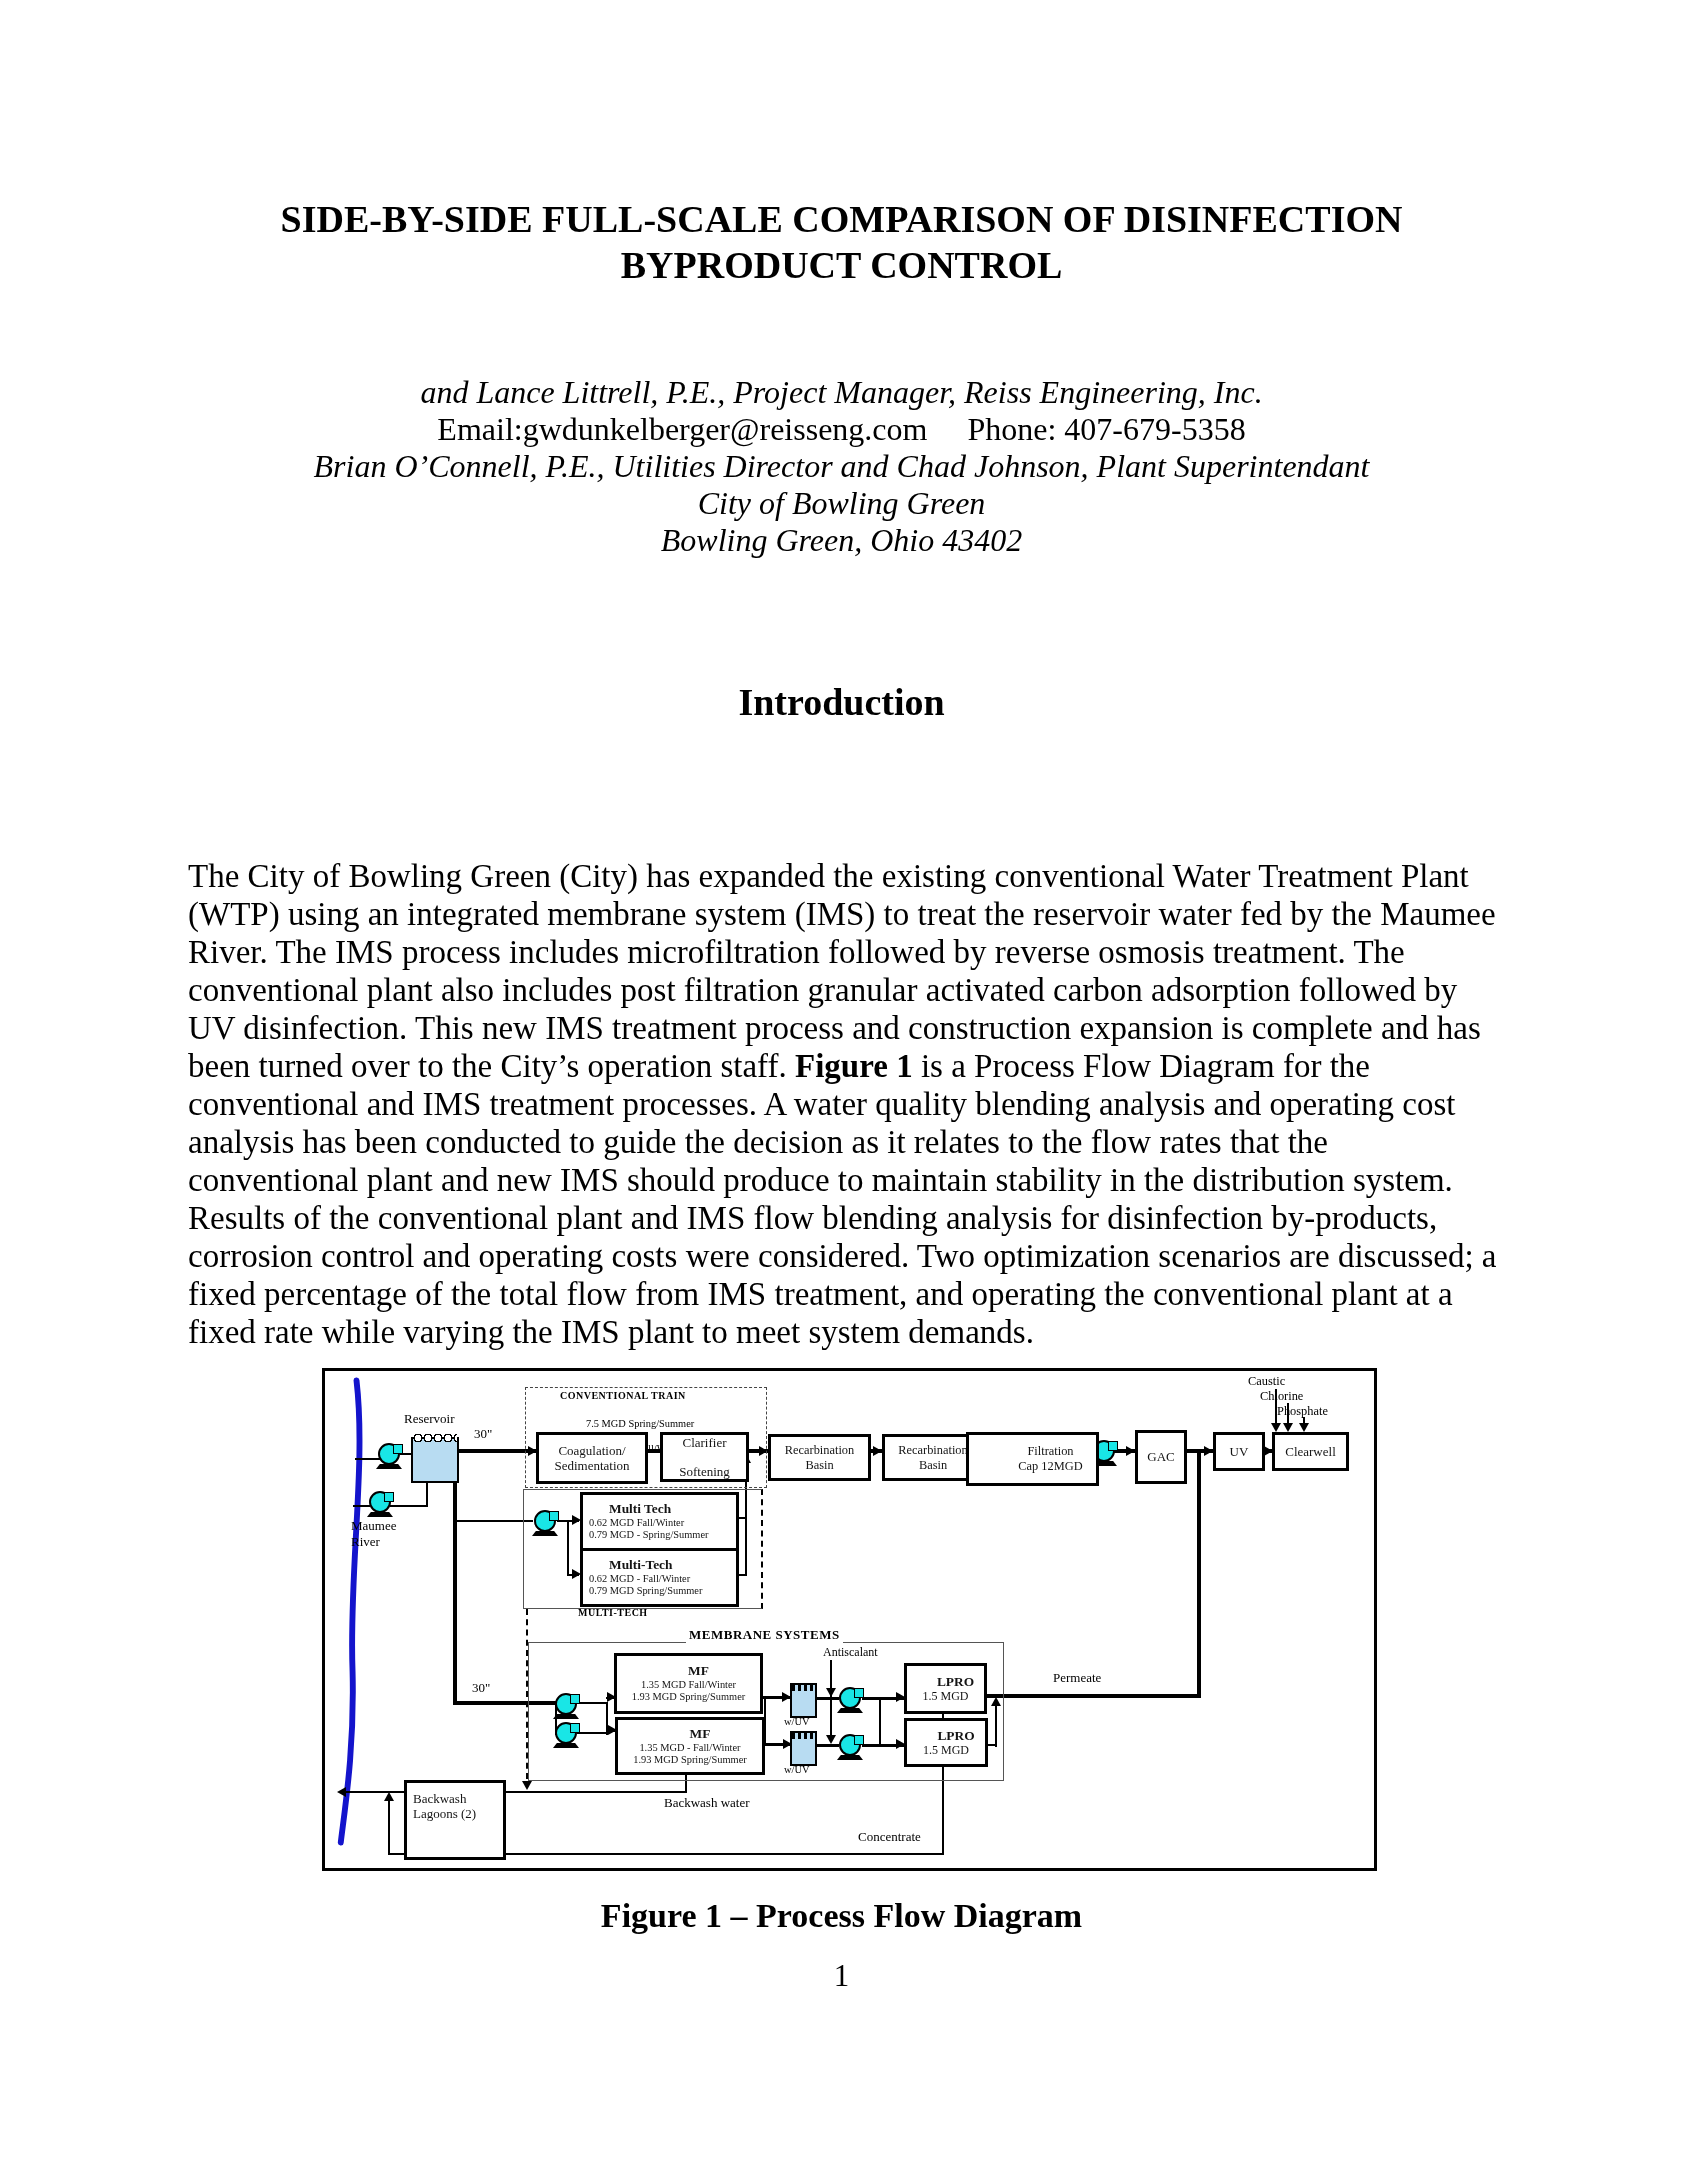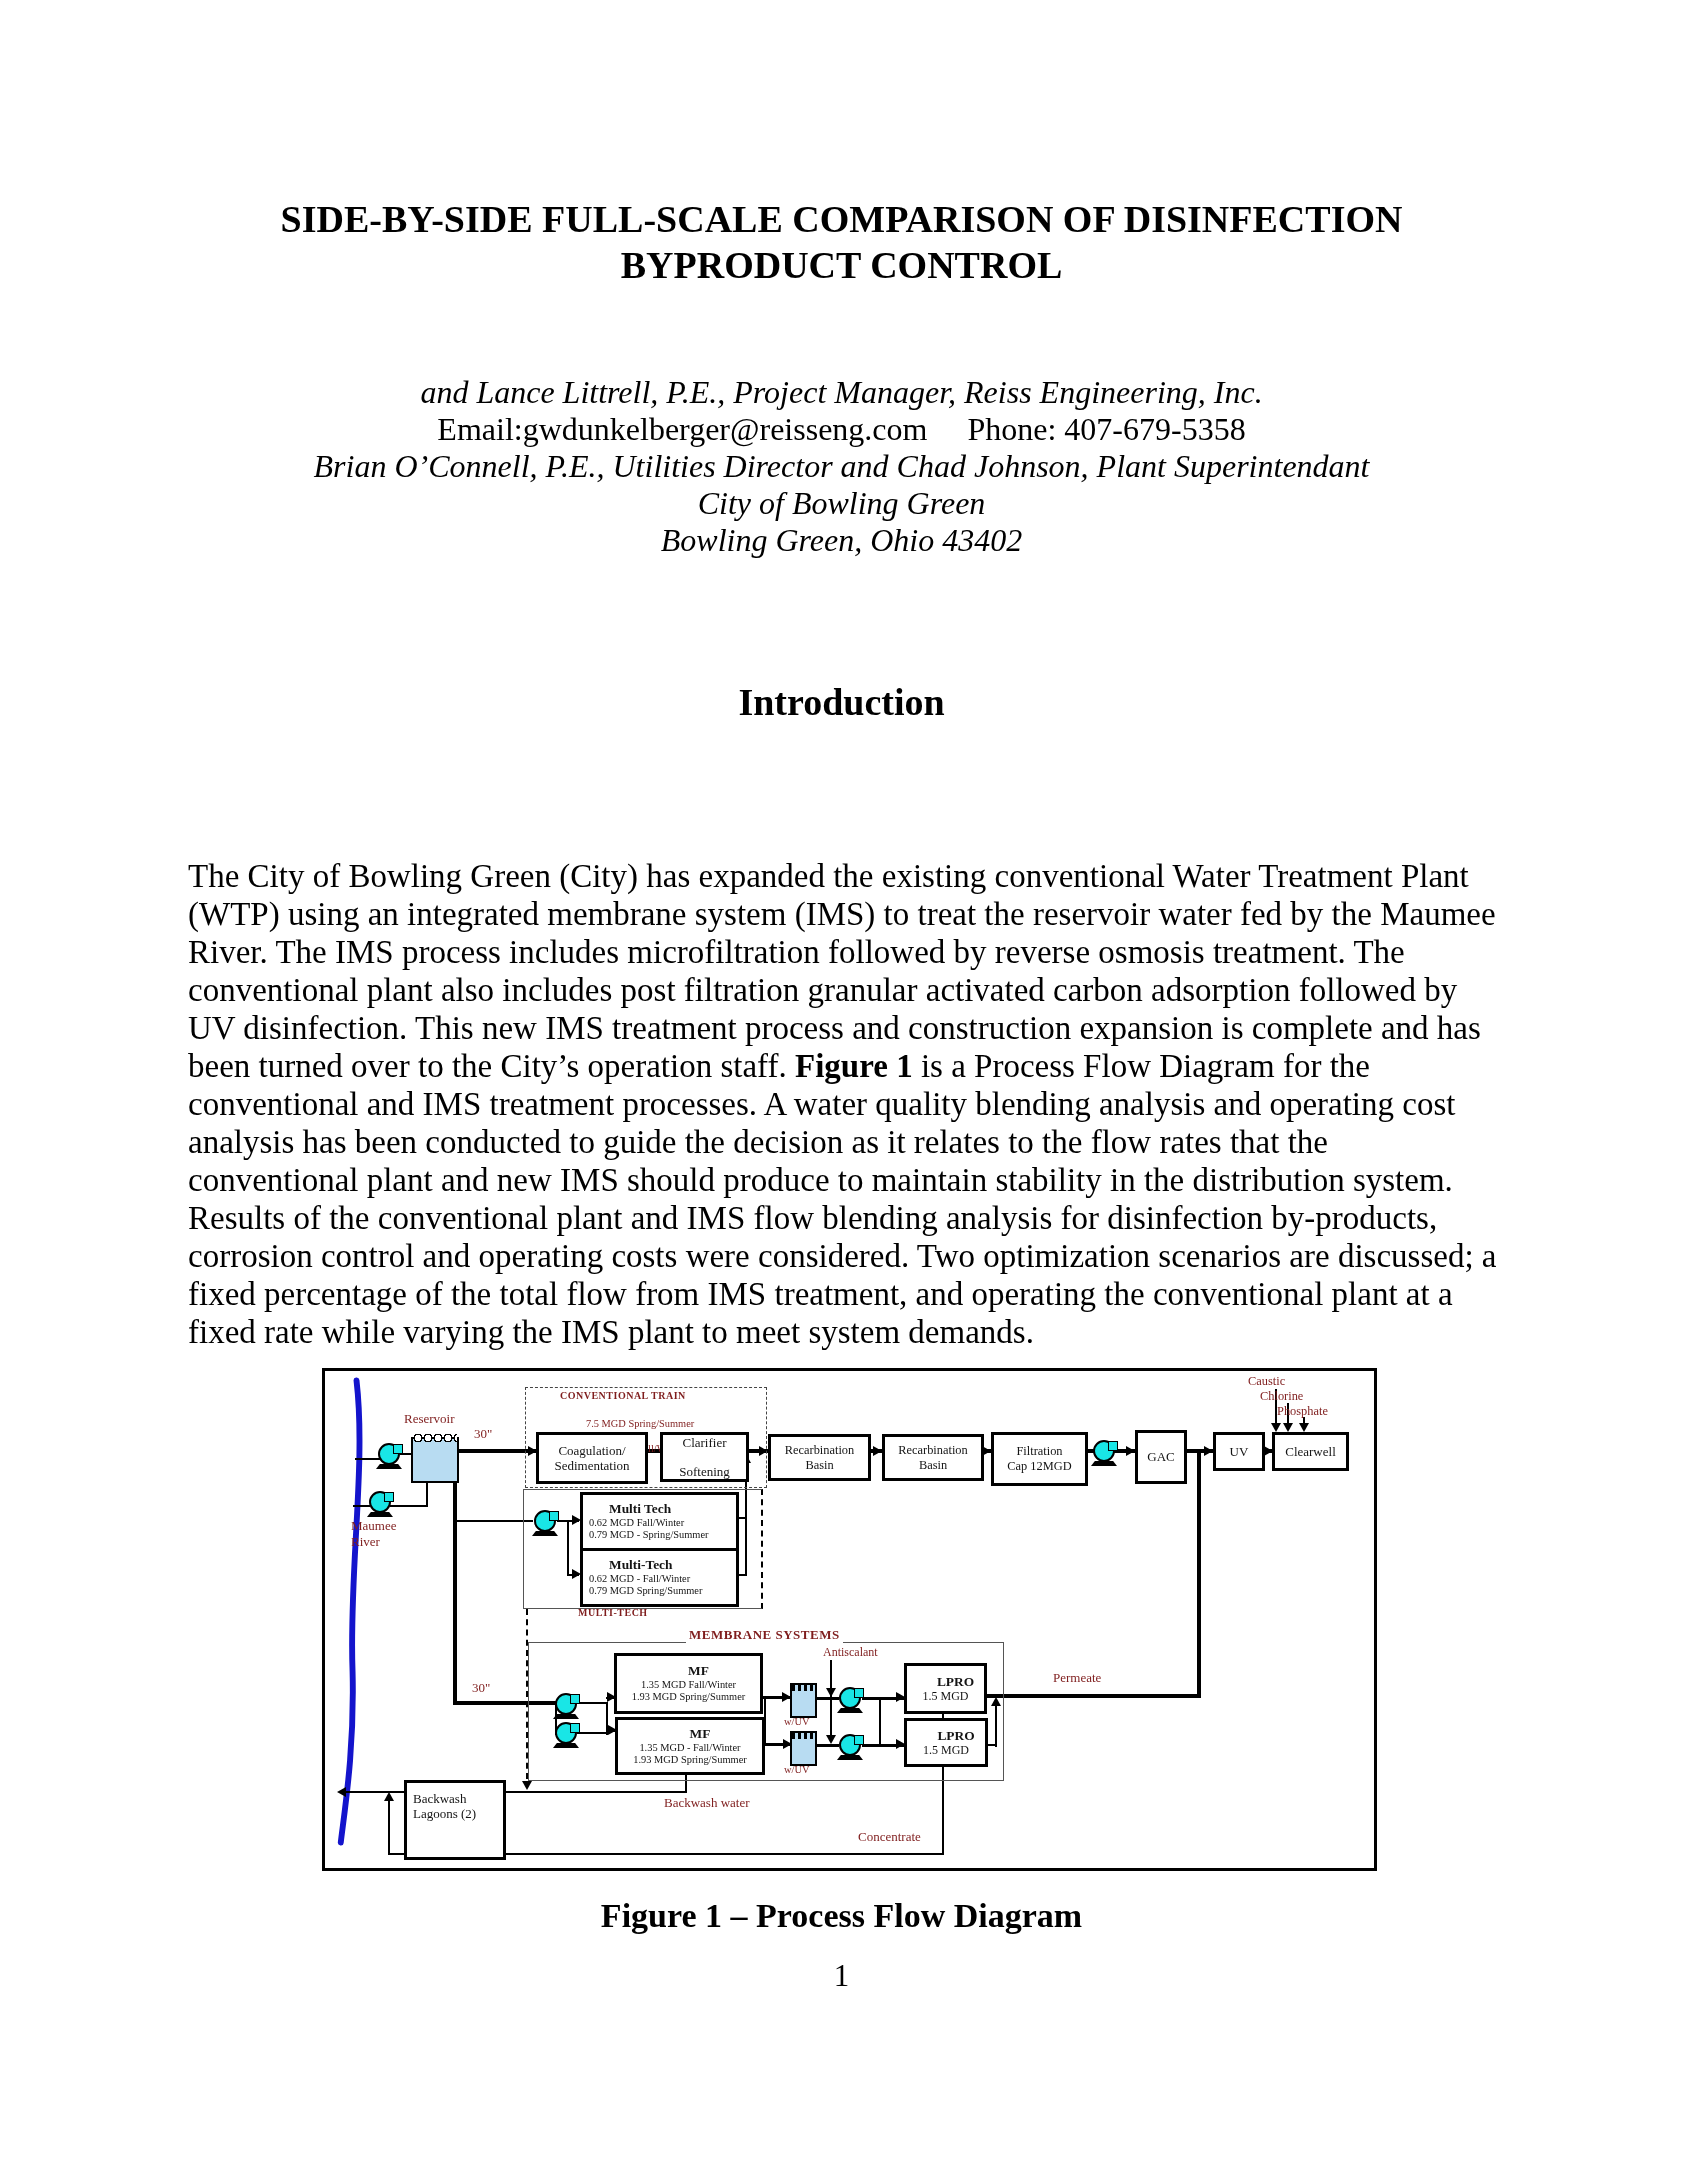--- a/index.html
+++ b/index.html
@@ -22,21 +22,21 @@
   .pipe{background:#000;}
   .thin{background:#000;}
   .dashv{border-left:2px dashed #000;background:none;}
   .pbox{border:3px solid #000;background:#fff;text-align:center;font-size:13px;line-height:1.18;
         display:flex;flex-direction:column;justify-content:center;color:#141414;}
   .pbox .t{font-weight:bold;font-size:13.4px;position:static;margin-left:20px;}
   .pbox .s{font-size:10.4px;position:static;}
   .pbox.leftal{text-align:left;padding-left:6px;}
   .cont{border:1.5px dashed #444;background:none;}
   .cont2{border:1px solid #555;background:none;}
-  .lbl{font-size:13px;white-space:nowrap;color:#7f1d1d;}
+  .lbl{font-size:13px;white-space:nowrap;color:#000000;}
   .lbl.b{font-weight:bold;font-size:10px;letter-spacing:0.5px;}
   .lbl.sm{font-size:10.4px;}
   
   .pump{width:18px;height:18px;border-radius:50%;background:#19e6e6;border:2px solid #000;}
   .pump::before{content:"";position:absolute;right:-5px;top:-1px;width:8px;height:8px;
                 background:#19e6e6;border:1.5px solid #000;}
   .pump::after{content:"";position:absolute;left:-4px;bottom:-6px;width:26px;height:5px;
                background:#000;clip-path:polygon(15% 0,85% 0,100% 100%,0 100%);}
   
   .tank{width:23px;height:31px;border:2px solid #000;background:#b8dcf2;}
@@ -204,21 +204,21 @@
     <span class="s" style="font-size:13px">Softening</span>
   </div>
   <div class="pbox" style="left:443px;top:63px;width:97px;height:41px;">
     <span class="s" style="font-size:12.4px">Recarbination</span>
     <span class="s" style="font-size:12.4px">Basin</span>
   </div>
   <div class="pbox" style="left:557px;top:63px;width:96px;height:41px;">
     <span class="s" style="font-size:12.4px">Recarbination</span>
     <span class="s" style="font-size:12.4px">Basin</span>
   </div>
-  <div class="pbox" style="left:666px;top:61px;width:91px;height:48px;">
+  <div class="pbox" style="left:641px;top:61px;width:91px;height:48px;padding-left:36px;">
     <span class="s" style="font-size:12.4px">Filtration</span>
     <span class="s" style="font-size:12.4px">Cap 12MGD</span>
   </div>
   <div class="pbox" style="left:810px;top:59px;width:46px;height:48px;">
     <span class="s" style="font-size:13px">GAC</span>
   </div>
   <div class="pbox" style="left:888px;top:61px;width:46px;height:33px;">
     <span class="s" style="font-size:13px">UV</span>
   </div>
   <div class="pbox" style="left:947px;top:61px;width:71px;height:33px;">

